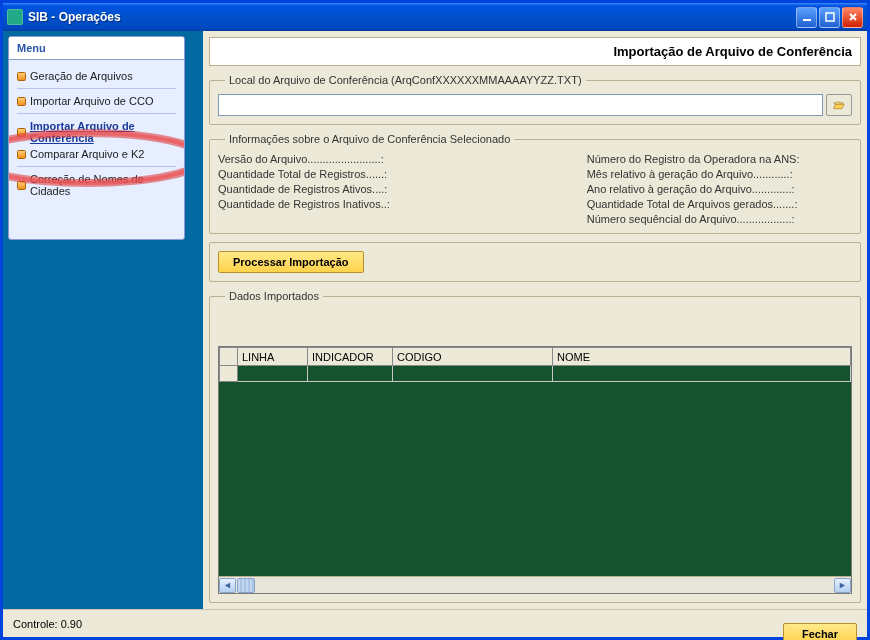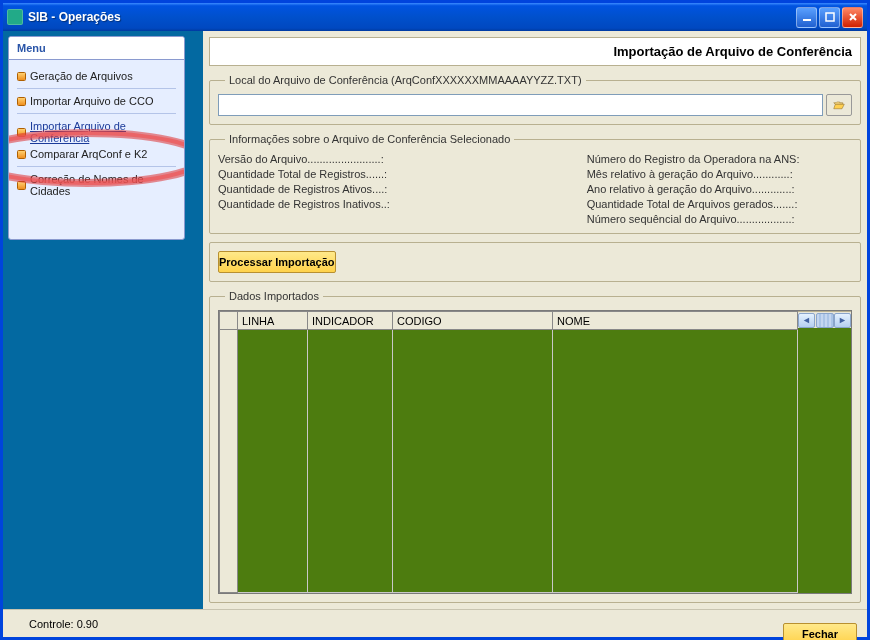--- a/index.html
+++ b/index.html
@@ -80,21 +80,21 @@
     border-bottom: 1px solid #8a9acf;
   }
   .menu-body { padding: 8px 8px 40px 8px; }
   .menu-item {
     display: flex; align-items: center;
     padding: 2px 0;
     color: #222;
     cursor: pointer;
     gap: 4px;
   }
-  .menu-item.selected span.lbl { text-decoration: underline; color: #1a3a9a; }
+  .menu-item.selected span.lbl { text-decoration: underline; color: #1a3a9a; font-weight: bold; }
   .menu-sep { height: 1px; background: #b4c4e8; margin: 4px 0; }
   .orange-box {
     width: 9px; height: 9px;
     background: linear-gradient(to bottom, #ffd070, #f09020);
     border: 1px solid #b06000;
     border-radius: 1.5px;
     flex-shrink: 0;
   }
   .right-col {
     flex: 1;
@@ -137,34 +137,35 @@
   .info-grid {
     display: flex;
     gap: 20px;
   }
   .info-col { display: flex; flex-direction: column; gap: 3px; }
   .info-col:first-child { width: 55%; }
   .info-line { color: #333; letter-spacing: 0; white-space: nowrap; }
   .process-btn {
     background: linear-gradient(to bottom, #ffe98a, #ffd24a);
     border: 1px solid #b89030;
-    padding: 4px 0;
+    padding: 4px 14px;
     font-weight: bold;
     font-family: inherit;
     font-size: 11px;
     cursor: pointer;
     border-radius: 2px;
   }
   .data-fieldset { flex: 1; display:flex; flex-direction:column; }
   .table-wrap {
     flex:1;
-    background: #4d7c0f;
+    background: #14532d;
     border: 1px solid #7a7a7a;
-    display:flex; flex-direction:row;
+    display:flex; flex-direction:column;
     min-height: 200px;
+    margin-top: 36px;
   }
   table { border-collapse: collapse; width: 100%; }
   th {
     background: #ece9d8;
     border: 1px solid #888;
     padding: 2px 4px;
     text-align: left;
     font-weight: normal;
     font-size: 11px;
     height: 18px;
@@ -203,21 +204,21 @@
   .sbtrack { flex:1; }
   .statusbar {
     height: 28px;
     background: #ece9d8;
     border-top: 1px solid #c8c4b0;
     display: flex;
     align-items: center;
     padding: 0 10px;
     gap: 10px;
   }
-  .status-text { flex:1;margin-left:16px; }
+  .status-text { flex:1; }
   .close-btn {
     background: linear-gradient(to bottom, #ffe98a, #ffd24a);
     border: 1px solid #b89030;
     padding: 4px 18px;
     font-weight: bold;
     font-family: inherit;
     font-size: 11px;
     cursor: pointer;
     border-radius: 2px;
     margin-top: 20px;
@@ -285,21 +286,21 @@
             <span class="orange-box"></span>
             <span class="lbl">Importar Arquivo de CCO</span>
           </div>
           <div class="menu-sep"></div>
           <div class="menu-item selected">
             <span class="orange-box"></span>
             <span class="lbl">Importar Arquivo de Conferência</span>
           </div>
           <div class="menu-item">
             <span class="orange-box"></span>
-            <span class="lbl">Comparar ArqConf e K2</span>
+            <span class="lbl">Comparar Arquivo e K2</span>
           </div>
           <div class="menu-sep"></div>
           <div class="menu-item">
             <span class="orange-box"></span>
             <span class="lbl">Correção de Nomes de Cidades</span>
           </div>
 
           <svg class="cursor-hand" viewBox="0 0 18 22">
             <path d="M6 2 C6 1 7 1 7 2 L7 8 L8 8 L8 4 C8 3 9 3 9 4 L9 8 L10 8 L10 5 C10 4 11 4 11 5 L11 8 L12 8 L12 6 C12 5 13 5 13 6 L13 12 C13 16 11 18 9 18 L7 18 C5 18 3 15 2 12 C1.5 10 3 9 4 11 L5 13 L6 13 Z" fill="white" stroke="black" stroke-width="0.8"></path>
           </svg>

